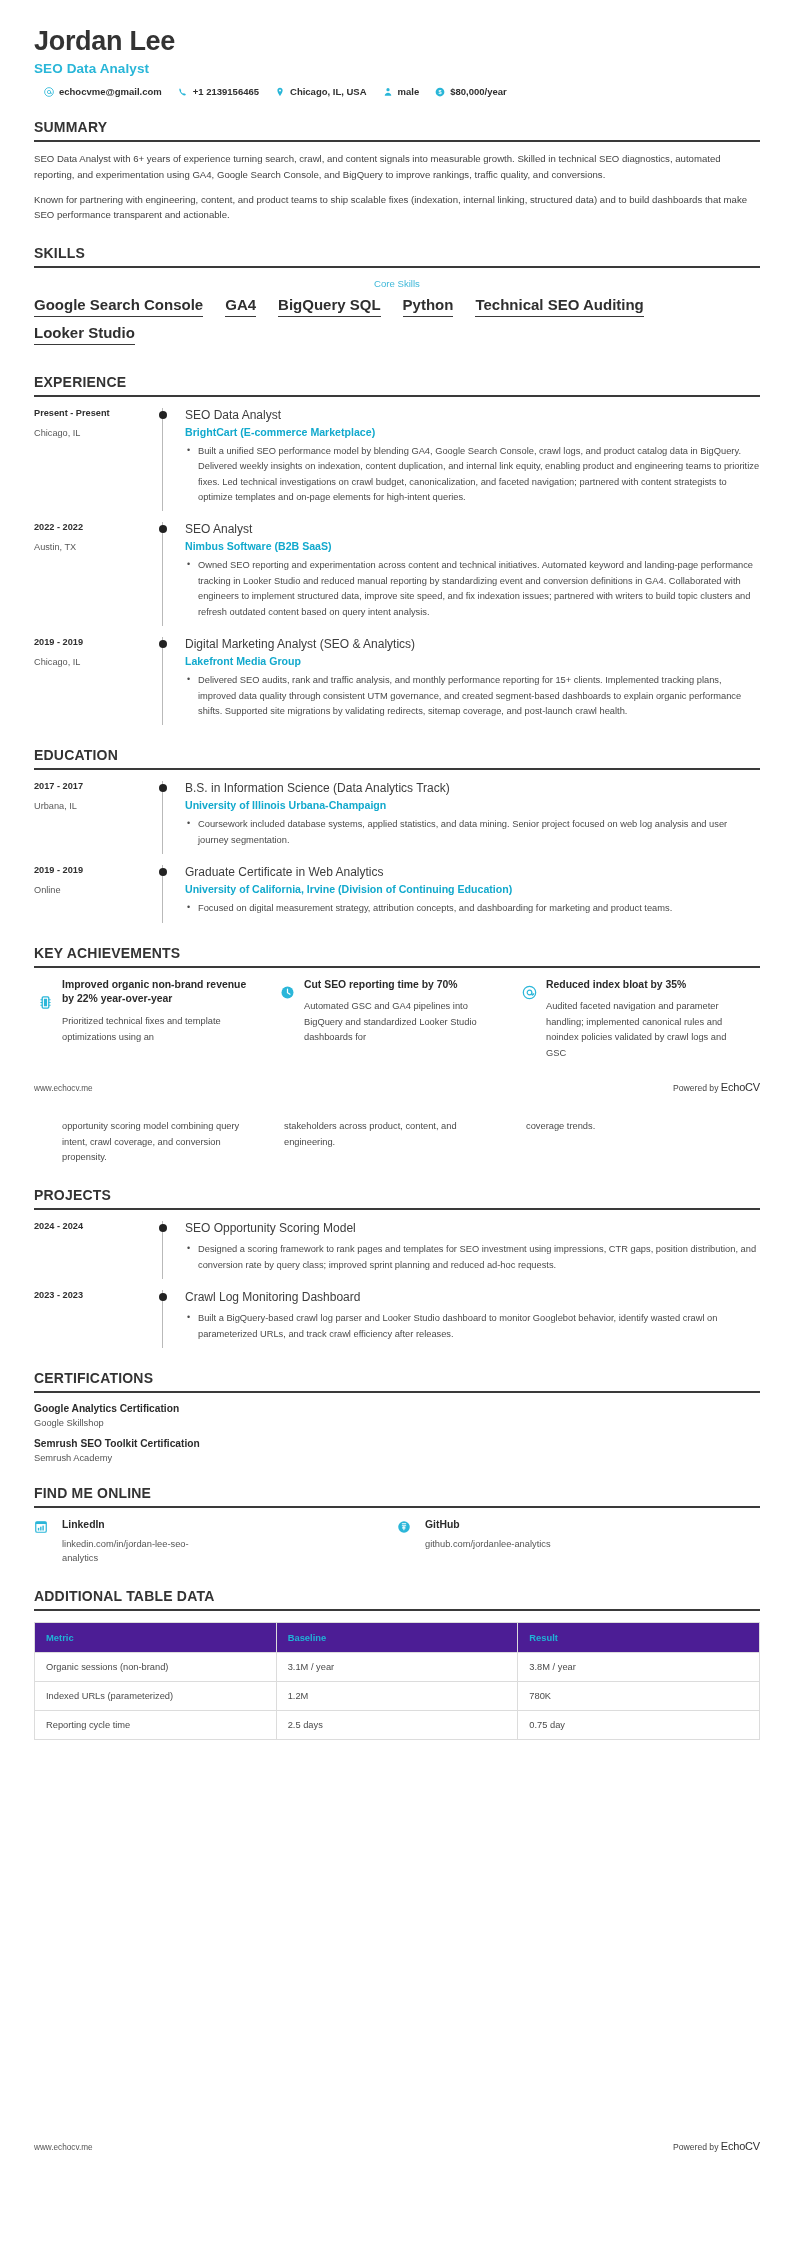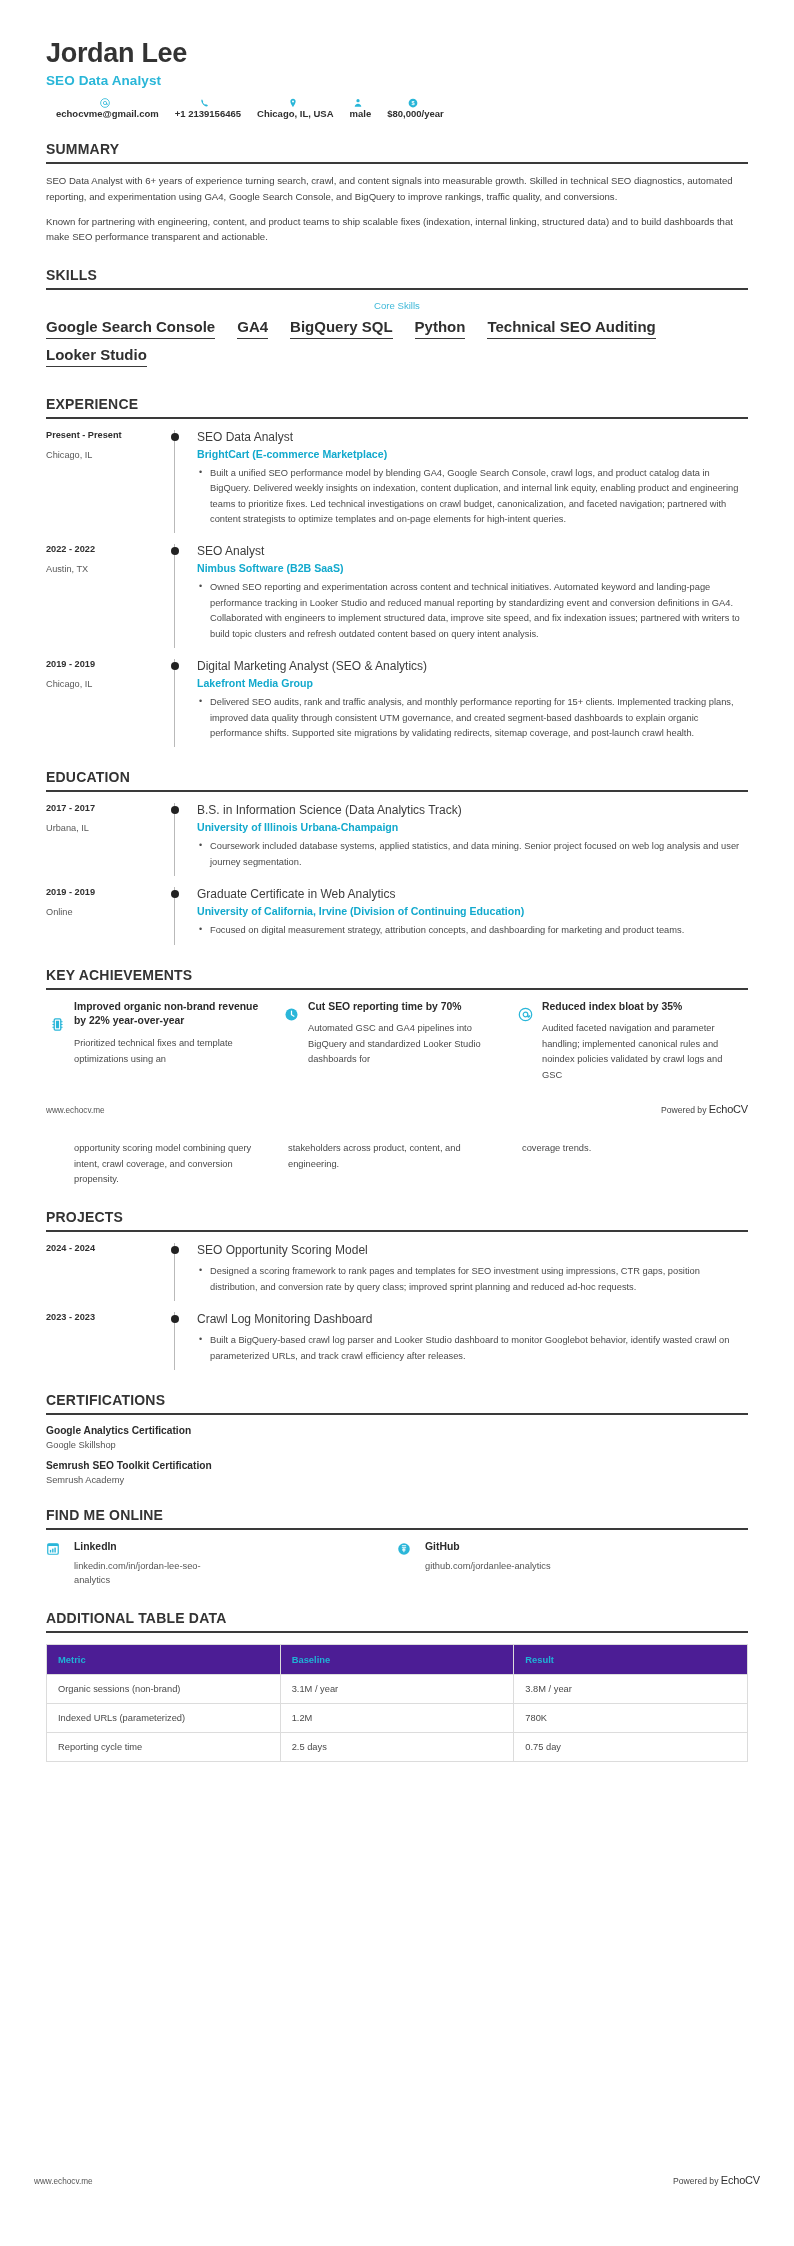--- a/index.html
+++ b/index.html
@@ -7,21 +7,21 @@
   body {
     width: 794px;
     background: #ffffff;
     font-family: "Liberation Sans", sans-serif;
     color: #3b3b3b;
     -webkit-font-smoothing: antialiased;
   }
   .page {
     width: 794px;
     position: relative;
-    padding: 12px;
+    padding: 0;
   }
   .inner { padding: 0 34px; }
 
   
   .name {
     font-size: 27px;
     font-weight: bold;
     color: #333333;
     letter-spacing: -0.3px;
     margin: 0;
@@ -44,21 +44,20 @@
     gap: 0px;
   }
   .contact-item {
     display: flex;
     align-items: center;
     font-size: 9.5px;
     font-weight: bold;
     color: #2f2f2f;
     margin-right: 16px;
     white-space: nowrap;
-    flex-direction: column;
   }
   .contact-item .ci {
     margin-right: 5px;
     display: inline-flex;
     align-items: center;
     color: #29b6d8;
   }
 
   
   .section { margin-top: 22px; }

